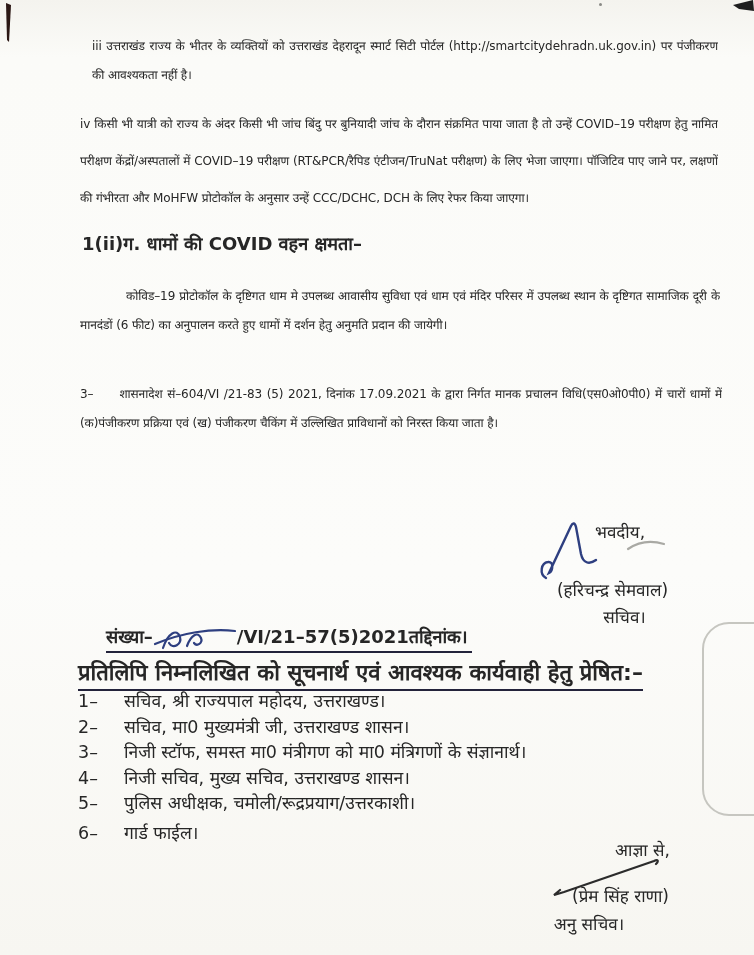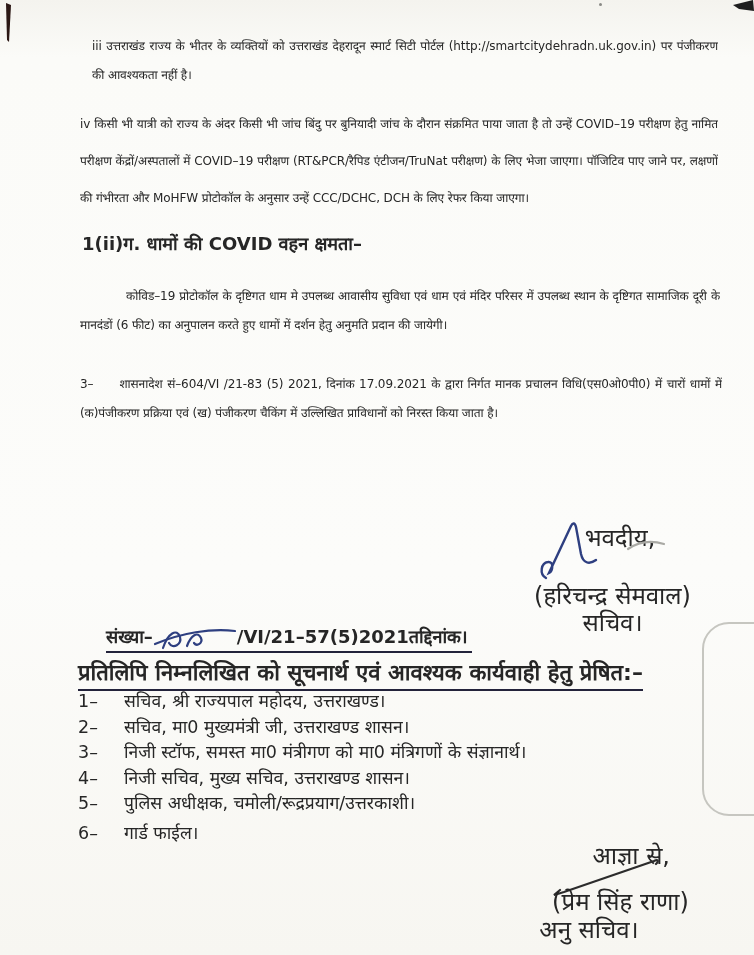--- a/index.html
+++ b/index.html
@@ -20,27 +20,27 @@
     letter-spacing:-0.1px;
     overflow:hidden;
   }
   .p-iii{left:92px;top:20px;width:626px;height:72px;line-height:29px;}
   .p-iv{left:80px;top:94px;width:638px;height:138px;line-height:37px;}
   .heading{
     position:absolute;left:82px;top:231px;
     font-size:18px;font-weight:bold;letter-spacing:0;
   }
   .p-dham{left:80px;top:270px;width:640px;height:88px;line-height:29px;text-indent:46px;}
-  .p-3{left:80px;top:358px;width:642px;height:88px;line-height:29px;}
+  .p-3{left:80px;top:368px;width:642px;height:88px;line-height:29px;}
   .p-4{left:80px;top:447px;width:644px;height:70px;line-height:29px;}
   .pnum{margin-right:26px;}
-  .sigline{position:absolute;font-size:24px;text-align:center;white-space:nowrap;}
+  .sigline{position:absolute;font-size:17px;text-align:center;white-space:nowrap;}
   .bhavdiya{left:560px;top:520px;width:120px;}
   .name1{left:505px;top:578px;width:215px;}
-  .title1{left:505px;top:605px;width:215px;text-align:center;}
+  .title1{left:517px;top:605px;width:215px;text-align:center;}
   .refline{
     position:absolute;left:78px;top:624px;
     font-size:18px;font-weight:bold;
     border-bottom:2px solid #23233b;
     padding:0 4px 3px 0;
     display:flex;align-items:flex-end;white-space:nowrap;margin-left:28px;
   }
   .scrawl-box{display:inline-block;width:84px;height:30px;margin:0 0 -6px 0;}
   .copyhead{
     position:absolute;left:78px;top:656px;

